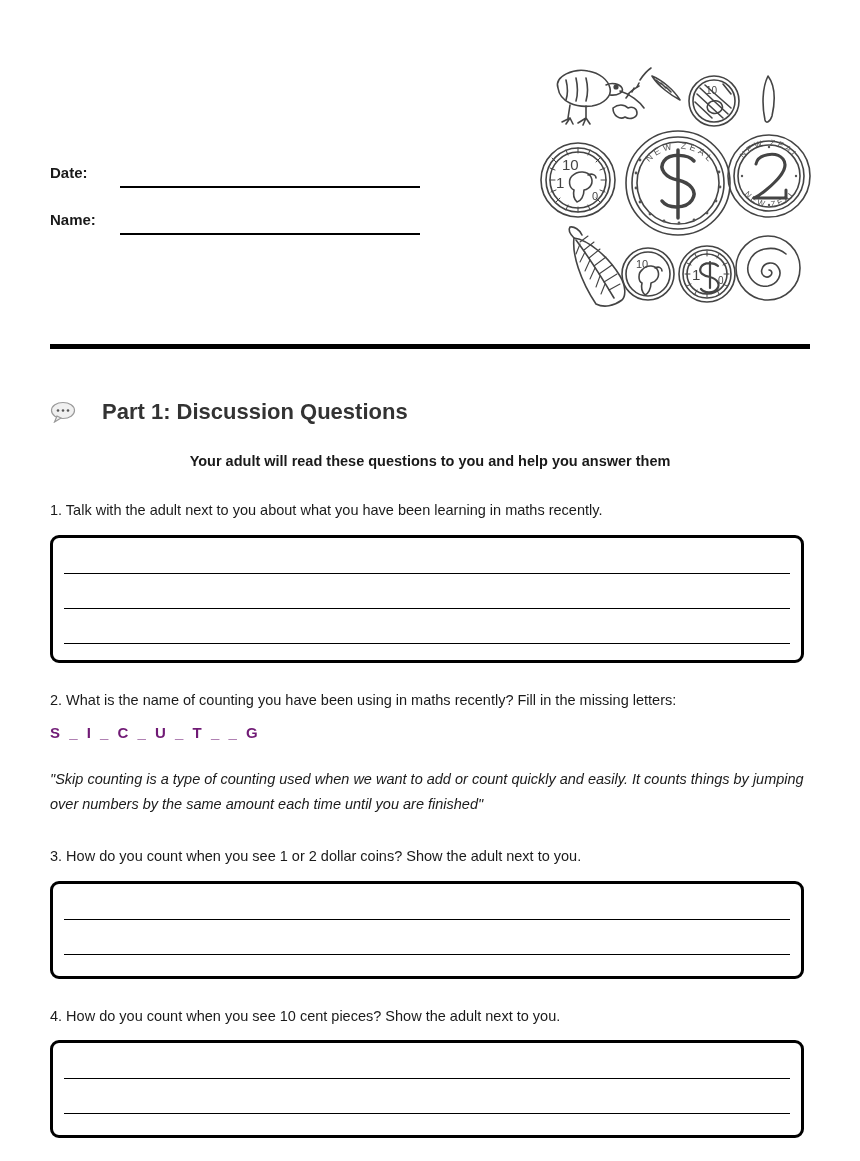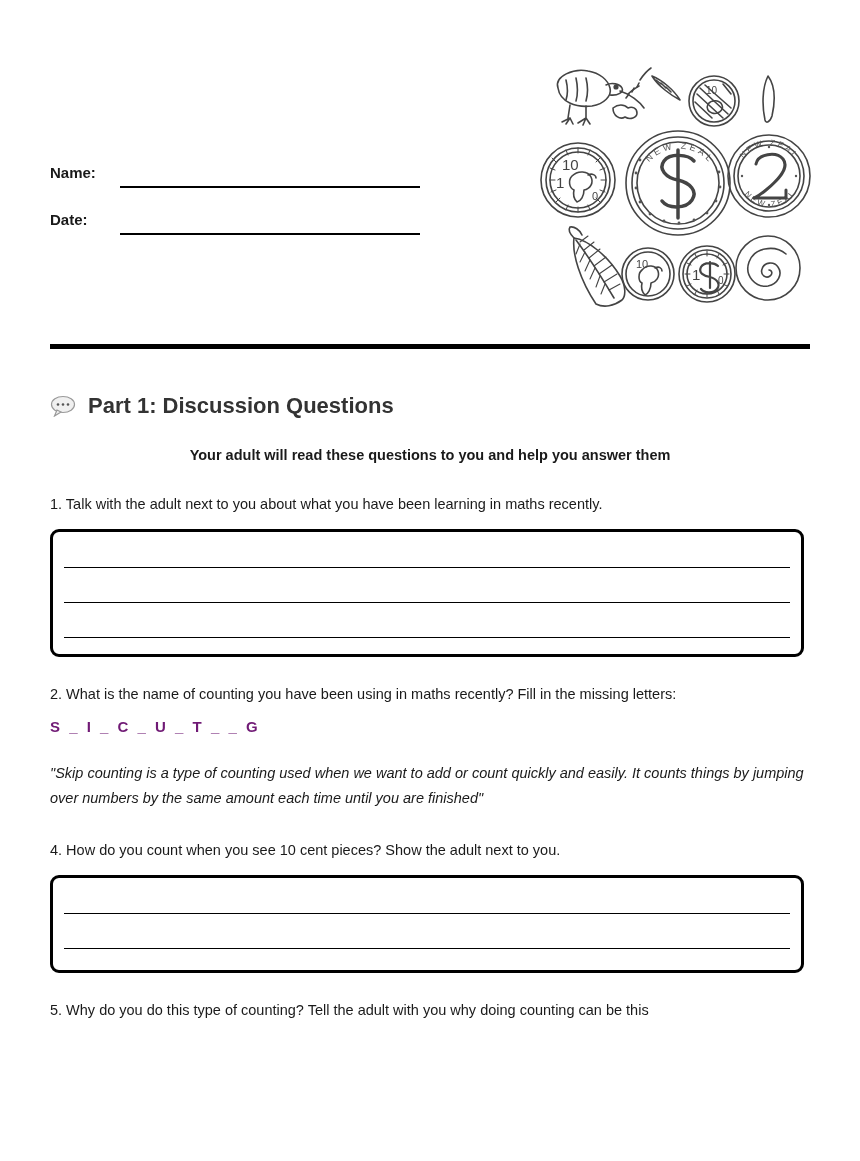--- a/index.html
+++ b/index.html
@@ -90,25 +90,25 @@
   
   .content {
     position: absolute;
     left: 50px;
     top: 385px;
     width: 760px;
   }
   .part-heading {
     display: flex;
     align-items: center;
-    gap: 12px;
+    gap: 26px;
     font-size: 22px;
     font-weight: bold;
     color: #333333;
-    margin: 8px 0 28px 0;
+    margin: 14px 0 28px 0;
   }
   .bubble-icon { width: 26px; height: 22px; flex: 0 0 auto; }
 
   .instruction {
     font-size: 14.5px;
     font-weight: bold;
     color: #1a1a1a;
     margin: 0 0 32px 0;
     text-align: center;
   }
@@ -163,25 +163,25 @@
 </style>
 </head>
 <body>
 
 <div class="page">
 
   <div class="header">
 
     <div class="field-block">
       <div class="field-row">
+        <span class="field-label">Date:</span>
+        <span class="field-line"></span>
+      </div>
+      <div class="field-row">
         <span class="field-label">Name:</span>
-        <span class="field-line"></span>
-      </div>
-      <div class="field-row">
-        <span class="field-label">Date:</span>
         <span class="field-line"></span>
       </div>
     </div>
   </div>
 
   <div class="coin-art">
     <svg width="280" height="255" viewBox="0 0 280 255" fill="none" stroke="#444" stroke-width="1.6" stroke-linejoin="round" stroke-linecap="round">
 
       <g>
         <path d="M18 30 C14 18, 34 10, 48 13 C60 15, 68 22, 70 30 C72 38, 64 46, 52 48 C36 50, 20 44, 18 30 Z"></path>
@@ -340,20 +340,27 @@
         <span class="write-line"></span>
       </div>
     </div>
 
     <div class="q-block">
       <p class="question">2. What is the name of counting you have been using in maths recently? Fill in the missing letters:</p>
       <p class="fill-blanks">S _ I _   C _ U _ T _ _ G</p>
       <p class="quote">"Skip counting is a type of counting used when we want to add or count quickly and easily. It counts things by jumping over numbers by the same amount each time until you are finished"</p>
     </div>
 
+    <div class="q-block">
+      <p class="question">3. How do you count when you see 1 or 2 dollar coins? Show the adult next to you.</p>
+      <div class="answer-box lines-2">
+        <span class="write-line"></span>
+        <span class="write-line"></span>
+      </div>
+    </div>
 
     <div class="q-block">
       <p class="question">4. How do you count when you see 10 cent pieces? Show the adult next to you.</p>
       <div class="answer-box lines-2">
         <span class="write-line"></span>
         <span class="write-line"></span>
       </div>
     </div>
 
     <div class="q-block">

